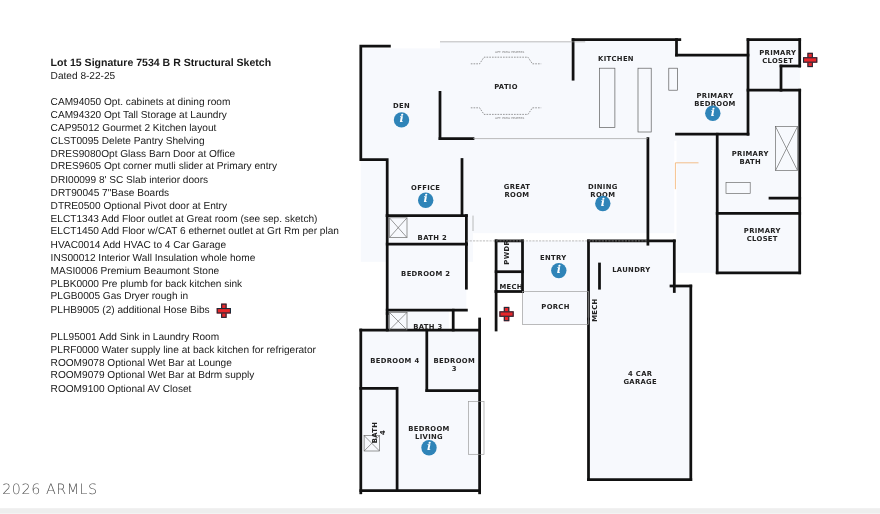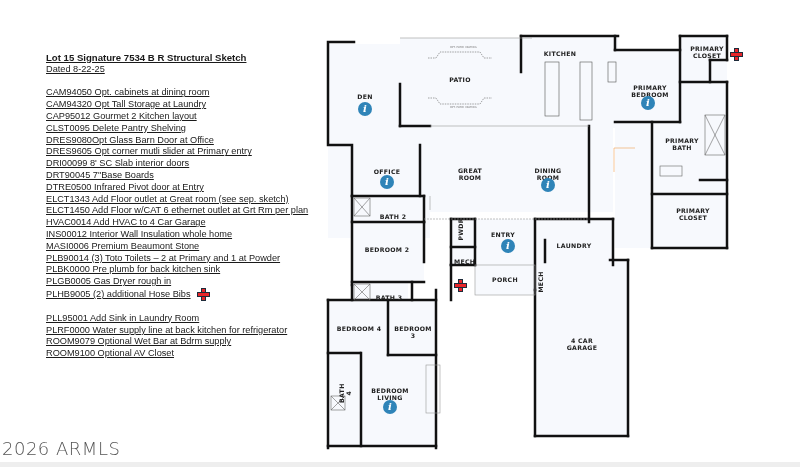--- a/index.html
+++ b/index.html
@@ -1,29 +1,29 @@
 <!DOCTYPE html>
 <html><head>
 <meta charset="utf-8">
 <style>
   html,body{margin:0;padding:0;}
   body{width:800px;height:467px;background:#ffffff;position:relative;overflow:hidden;font-family:"Liberation Sans",sans-serif;}
   .notes{position:absolute;left:46px;top:52px;width:280px;font-size:9.2px;line-height:11.8px;color:#1a1a1a;}
   .notes .title{font-weight:bold;font-size:9.6px;}
-  .notes .line{white-space:nowrap;text-decoration:underline;}
+  .notes .line{white-space:nowrap;}
   .notes .gap{height:11.8px;}
   .plus{display:inline-block;position:relative;width:13px;height:13px;vertical-align:middle;margin-left:6px;}
   .plus:before,.plus:after{content:"";position:absolute;background:#e8262a;border:1px solid #1d2b3a;}
   .plus:before{left:4px;top:0;width:3px;height:11px;}
   .plus:after{left:0;top:4px;width:11px;height:3px;}
   .plus-abs{position:absolute;width:13px;height:13px;}
   .plus-abs:before,.plus-abs:after{content:"";position:absolute;background:#e8262a;border:1px solid #1d2b3a;}
   .plus-abs:before{left:4px;top:0;width:3px;height:11px;}
   .plus-abs:after{left:0;top:4px;width:11px;height:3px;}
-  .watermark{position:absolute;left:2px;top:438px;font-size:18px;color:#555;letter-spacing:0.5px;font-family:"DejaVu Sans",sans-serif;font-weight:200;text-align:center;}
+  .watermark{position:absolute;left:2px;top:438px;font-size:13px;color:#555;letter-spacing:0.5px;font-family:"DejaVu Sans",sans-serif;font-weight:200;text-align:center;}
   .bottom-bar{position:absolute;left:0;top:462px;width:800px;height:5px;background:#eeeeee;}
   .plan{position:absolute;left:0;top:0;width:800px;height:467px;}
   .lbl{position:absolute;font-size:6.2px;font-weight:bold;color:#222;text-align:center;letter-spacing:0.3px;line-height:7.2px;font-family:"DejaVu Sans",sans-serif;}
   .info{position:absolute;width:14px;height:14px;border-radius:50%;background:#2f84b8;color:#fff;font-family:"DejaVu Serif",serif;font-style:italic;font-weight:bold;font-size:10px;line-height:14px;text-align:center;}
   .tiny{position:absolute;font-size:2.6px;color:#777;font-family:"DejaVu Sans",sans-serif;}
 </style>
 </head>
 <body>
 
 <div class="notes">
@@ -32,33 +32,33 @@
   <div class="gap"></div>
   <div>
     <div class="line">CAM94050 Opt. cabinets at dining room</div>
     <div class="line">CAM94320  Opt Tall Storage at Laundry</div>
     <div class="line">CAP95012 Gourmet 2 Kitchen layout</div>
     <div class="line">CLST0095 Delete Pantry Shelving</div>
     <div class="line">DRES9080Opt Glass Barn Door at Office</div>
     <div class="line">DRES9605 Opt corner mutli slider at Primary entry</div>
     <div class="line">DRI00099  8' SC Slab interior doors</div>
     <div class="line">DRT90045  7"Base Boards</div>
-    <div class="line">DTRE0500 Infrared Pivot door at Entry</div>
+    <div class="line">DTRE0500 Optional Pivot door at Entry</div>
     <div class="line">ELCT1343  Add Floor outlet at Great room (see sep. sketch)</div>
     <div class="line">ELCT1450 Add Floor w/CAT 6 ethernet outlet at Grt Rm per plan</div>
     <div class="line">HVAC0014 Add HVAC to 4 Car Garage</div>
     <div class="line">INS00012 Interior Wall Insulation whole home</div>
     <div class="line">MASI0006  Premium Beaumont Stone</div>
-    <div class="line">PLB90014 (3) Toto Toilets – 2 at Primary and 1 at Powder</div>
     <div class="line">PLBK0000 Pre plumb for back kitchen sink</div>
     <div class="line">PLGB0005 Gas Dryer rough in</div>
     <div class="line"><span>PLHB9005  (2) additional Hose Bibs</span><span class="plus"></span></div>
     <div class="gap"></div>
     <div class="line">PLL95001 Add Sink in Laundry Room</div>
     <div class="line">PLRF0000 Water supply line at  back kitchen for refrigerator</div>
+    <div class="line">ROOM9078 Optional Wet Bar at Lounge</div>
     <div class="line">ROOM9079  Optional Wet Bar at Bdrm supply</div>
     <div class="line">ROOM9100 Optional AV Closet</div>
   </div>
 </div>
 
 <div class="plan">
   <svg width="800" height="467" style="position:absolute;left:0;top:0">
     <g fill="#f7f9fd" stroke="none">
 
       <rect x="328" y="44" width="102" height="194"></rect>

